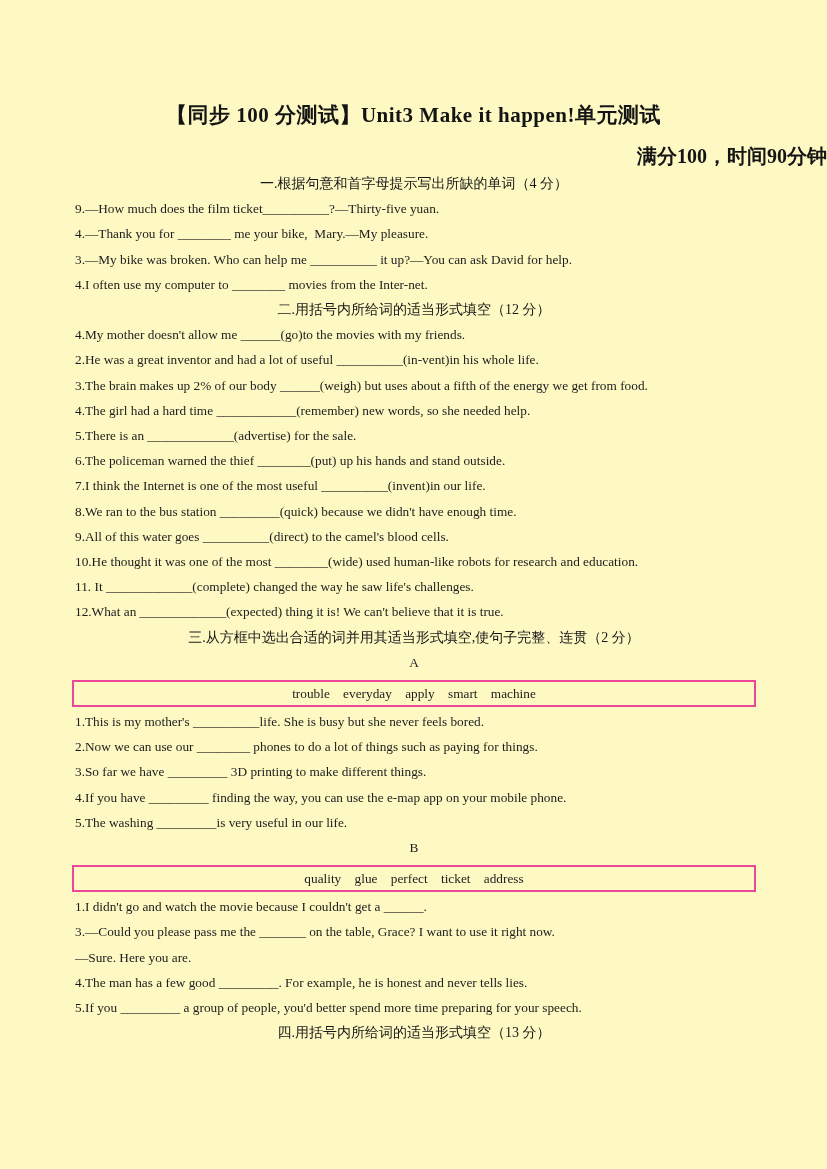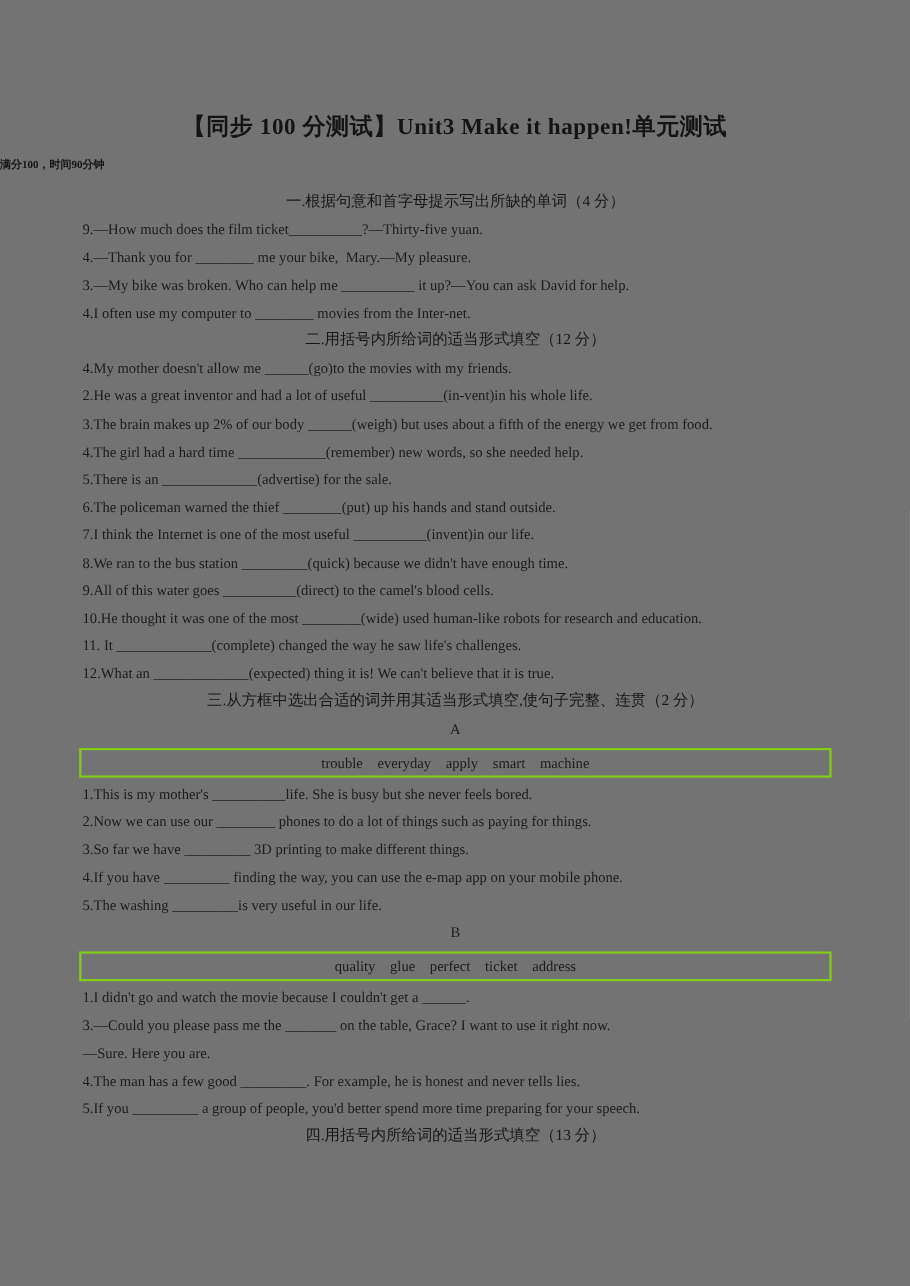--- a/index.html
+++ b/index.html
@@ -1,21 +1,21 @@
 <!DOCTYPE html>
 <html><head>
 <meta charset="utf-8">
 <style>
   html, body { margin: 0; padding: 0; background: #8a8a8a; }
   .page {
     position: relative;
     width: 827px;
     height: 1169px;
     margin: 0 auto;
-    background: #737373;
+    background: #fef9c3;
     overflow: hidden;
     font-family: "Liberation Serif", "DejaVu Serif", serif;
     color: #1c1c1c;
   }
   .title {
     position: absolute;
     top: 101px;
     left: 0;
     width: 100%;
     margin: 0;
@@ -23,22 +23,22 @@
     font-size: 21px;
     font-weight: bold;
     letter-spacing: 0.5px;
     color: #141414;
   }
   .subtitle {
     position: absolute;
     top: 143px;
     left: 0;
     width: 100%;
-    text-align: left;
-    font-size: 10px;
+    text-align: right;
+    font-size: 20px;
     font-weight: bold;
     color: #141414;
   }
   .content {
     position: absolute;
     top: 171px;
     left: 75px;
     width: 678px;
     font-size: 13.3px;
     line-height: 25.2px;
@@ -53,21 +53,21 @@
     text-align: center;
   }
   .group-label {
     text-align: center;
     white-space: pre;
   }
   .word-box {
     box-sizing: border-box;
     margin-left: -3px;
     width: 684px;
-    border: 2px solid #84cc16;
+    border: 2px solid #ec4899;
     height: 27px;
     line-height: 23px;
     text-align: center;
     white-space: pre;
     margin-top: 5px;
     margin-bottom: 2px;
   }
 </style>
 </head>
 <body>

